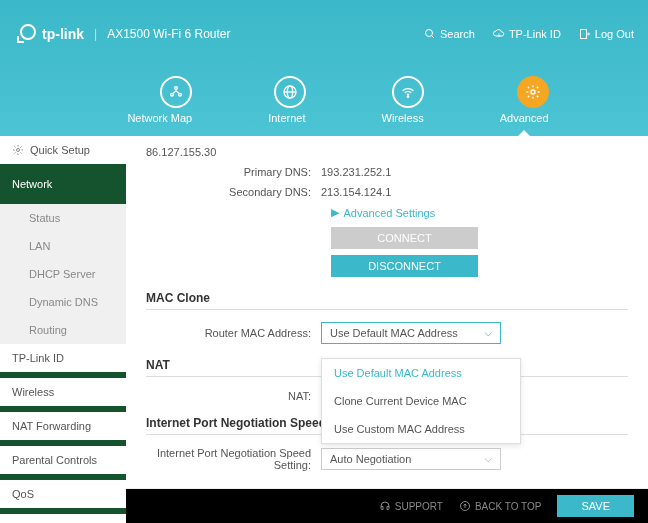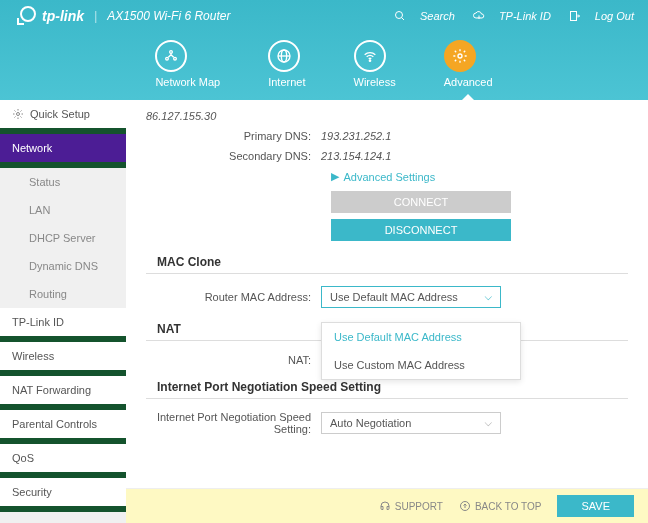--- a/index.html
+++ b/index.html
@@ -1,57 +1,57 @@
 <!DOCTYPE html>
 <html><head>
 <meta charset="utf-8">
 <style>
 * { margin: 0; padding: 0; box-sizing: border-box; font-family: Arial, sans-serif; }
 body { width: 648px; height: 523px; background: #fff; font-size: 12px; color: #555; overflow: hidden; }
 .header { background: linear-gradient(180deg, #3bb8c9 0%, #4cc4d4 100%); color: #fff; }
-.topbar { display: flex; align-items: center; padding: 4px 14px; font-style: italic; }
+.topbar { display: flex; align-items: center; padding: 22px 14px; }
 .logo { display: flex; align-items: center; gap: 4px; }
 .logo-icon { width: 24px; height: 24px; }
 .logo-text { font-size: 14px; font-weight: bold; }
 .divider { margin: 0 10px; opacity: 0.6; }
 .product { font-size: 12px; }
 .spacer { flex: 1; }
-.toplink { display: flex; align-items: center; gap: 14px; margin-left: 18px; font-size: 11px; cursor: pointer; }
+.toplink { display: flex; align-items: center; gap: 4px; margin-left: 18px; font-size: 11px; cursor: pointer; }
 .nav { display: flex; justify-content: center; gap: 48px; padding: 8px 0 12px; }
-.nav-item { display: flex; flex-direction: column; align-items: flex-start; gap: 4px; cursor: pointer; font-size: 11px; }
+.nav-item { display: flex; flex-direction: column; align-items: flex-end; gap: 4px; cursor: pointer; font-size: 11px; margin-left: 28px; }
 .nav-circle { width: 32px; height: 32px; border: 2px solid #fff; border-radius: 50%; display: flex; align-items: center; justify-content: center; }
 .nav-item.active .nav-circle { background: #f5a623; border-color: #f5a623; }
 .nav-arrow { position: relative; }
 .nav-arrow::after { content: ''; position: absolute; bottom: -12px; left: 50%; transform: translateX(-50%); border: 6px solid transparent; border-bottom-color: #fff; }
 .body { display: flex; height: calc(100% - 98px); }
 .sidebar { width: 126px; background: #f0f0f0; overflow-y: auto; display: flex; flex-direction: column; }
 .side-item { padding: 8px 12px; font-size: 11px; color: #555; cursor: pointer; border-bottom: 6px solid #14532d; background: #fff; }
 .side-item.sub { padding-left: 29px; background: #f0f0f0; color: #888; border-bottom: none; }
-.side-item.active { background: #4c1d95; color: #fff; }
+.side-item.active { background: #14532d; color: #fff; }
 .side-item.sub.selected { color: #444; }
 .side-item.quick { display: flex; align-items: center; gap: 6px; background: #fff; }
 .content { flex: 1; padding: 10px 20px 0; overflow-y: auto; position: relative; }
 .row { display: flex; align-items: center; margin-bottom: 8px; }
 .label { width: 175px; text-align: right; padding-right: 10px; font-size: 11px; color: #555; }
-.value { font-size: 11px; color: #555; font-style: italic; }
+.value { font-size: 11px; color: #555; }
 .adv-link { display: flex; align-items: center; gap: 4px; color: #3bb8c9; font-size: 11px; cursor: pointer; margin-left: 185px; margin-bottom: 8px; }
 .btn-row { margin-left: 185px; margin-bottom: 6px; }
-.btn { width: 180px; padding: 5px 0; text-align: center; font-size: 11px; border: none; cursor: pointer; color: #fff; }
+.btn { width: 147px; padding: 5px 0; text-align: center; font-size: 11px; border: none; cursor: pointer; color: #fff; }
 .btn.connect { background: #ccc; }
 .btn.disconnect { background: #3bb8c9; }
-.section-title { font-weight: bold; font-size: 12px; color: #333; margin: 14px 11px 4px; }
+.section-title { font-weight: bold; font-size: 12px; color: #333; margin: 14px 0 4px; }
 .hr { border: none; border-top: 1px solid #ddd; margin-bottom: 12px; }
 .select { width: 180px; padding: 4px 8px; border: 1px solid #3bb8c9; font-size: 11px; color: #555; display: flex; justify-content: space-between; align-items: center; cursor: pointer; background: #fff; }
 .select.plain { border-color: #ccc; }
 .chev { color: #3bb8c9; font-size: 10px; }
 .dropdown { position: absolute; width: 200px; background: #fff; border: 1px solid #ddd; box-shadow: 0 2px 6px rgba(0,0,0,0.1); z-index: 10; }
 .dd-item { padding: 8px 12px; font-size: 11px; cursor: pointer; }
 .dd-item.sel { color: #3bb8c9; }
 .checkbox { width: 13px; height: 13px; background: #3bb8c9; display: inline-flex; align-items: center; justify-content: center; color: #fff; font-size: 9px; margin-right: 6px; }
-.footer { position: fixed; bottom: 0; left: 126px; right: 0; display: flex; justify-content: flex-end; align-items: center; padding: 6px 14px; background: #fef9c3; gap: 16px; border-top: 1px solid #eee; }
+.footer { position: fixed; bottom: 0; left: 126px; right: 0; display: flex; justify-content: flex-end; align-items: center; padding: 6px 14px; background: #000000; gap: 16px; border-top: 1px solid #eee; }
 .foot-link { display: flex; align-items: center; gap: 4px; font-size: 10px; color: #888; cursor: pointer; }
 .save-btn { background: #3bb8c9; color: #fff; padding: 5px 24px; font-size: 11px; border: none; cursor: pointer; }
 </style>
 </head>
 <body>
 
 <div class="header">
   <div class="topbar">
     <div class="logo">
       <svg class="logo-icon" viewBox="0 0 24 24">
@@ -175,20 +175,21 @@
     <hr class="hr">
     <div class="row">
       <div class="label">Router MAC Address:</div>
       <div class="select">
         <span>Use Default MAC Address</span>
         <span class="chev">⌵</span>
       </div>
     </div>
     <div class="dropdown" style="left:195px;top:222px">
       <div class="dd-item sel">Use Default MAC Address</div>
+      <div class="dd-item">Clone Current Device MAC</div>
       <div class="dd-item">Use Custom MAC Address</div>
     </div>
 
     <div class="section-title">NAT</div>
     <hr class="hr">
     <div class="row">
       <div class="label">NAT:</div>
       <span class="checkbox">✓</span>
       <span class="value">Enable NAT</span>
     </div>

